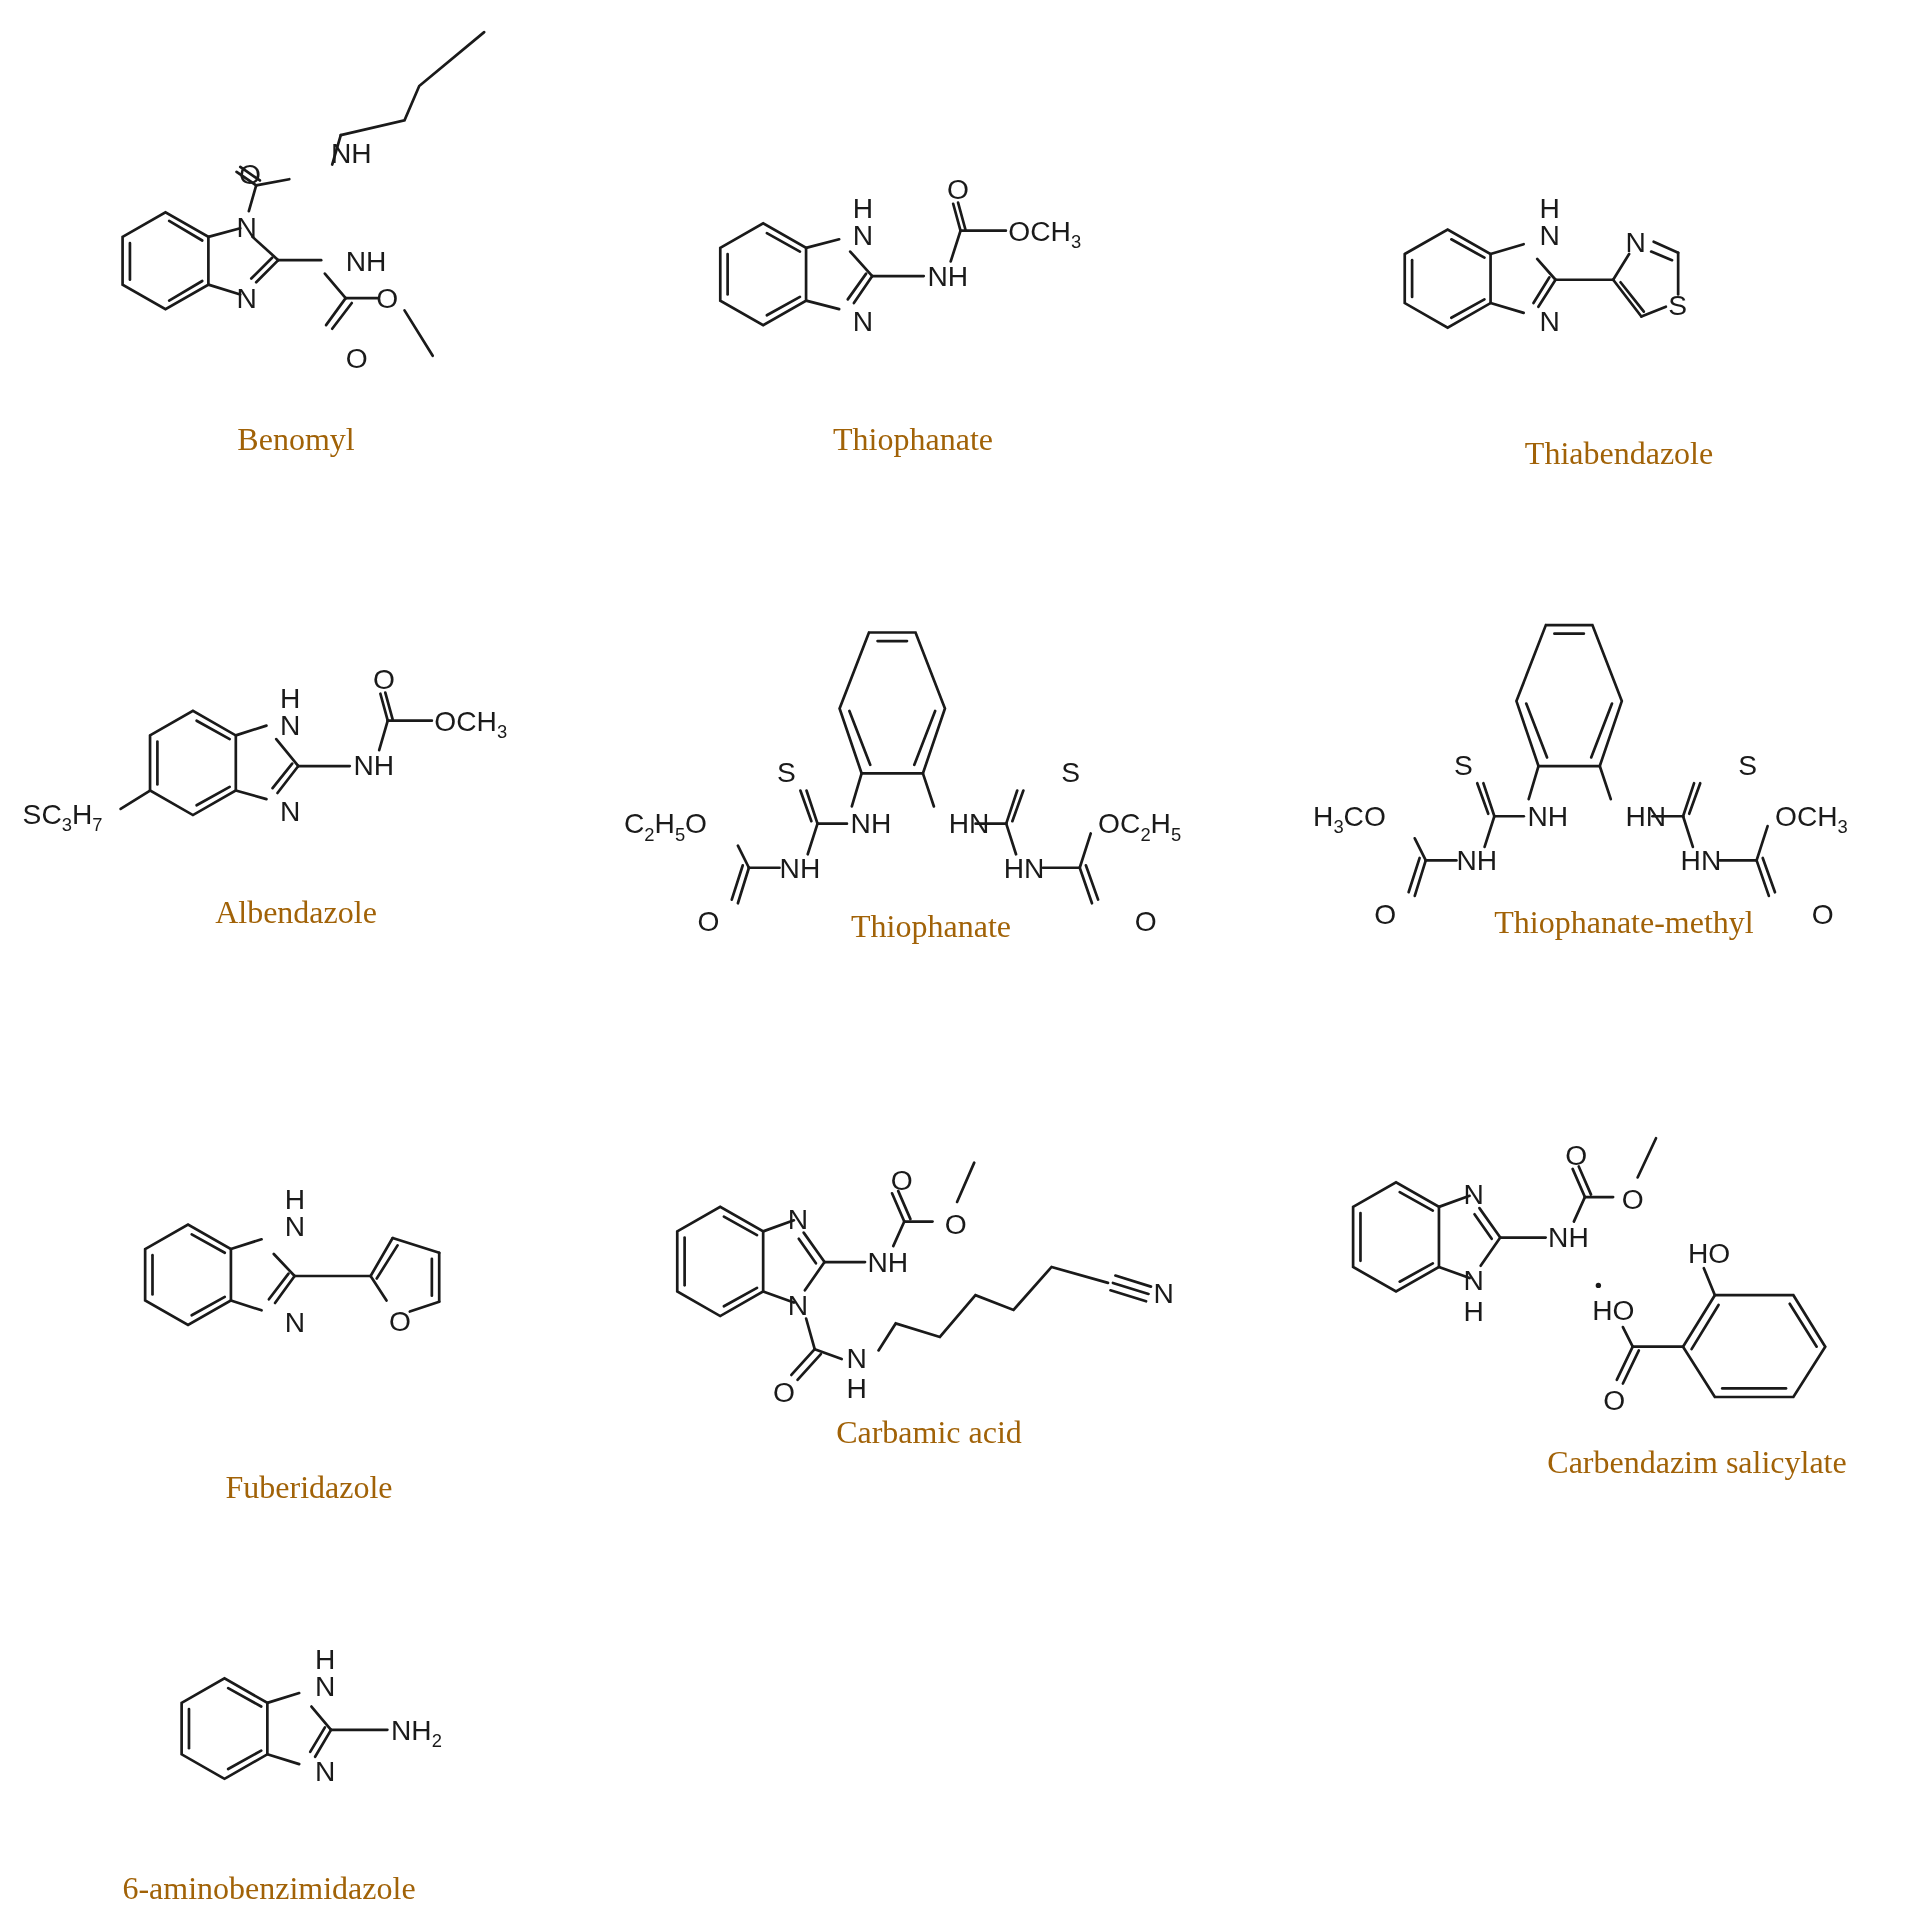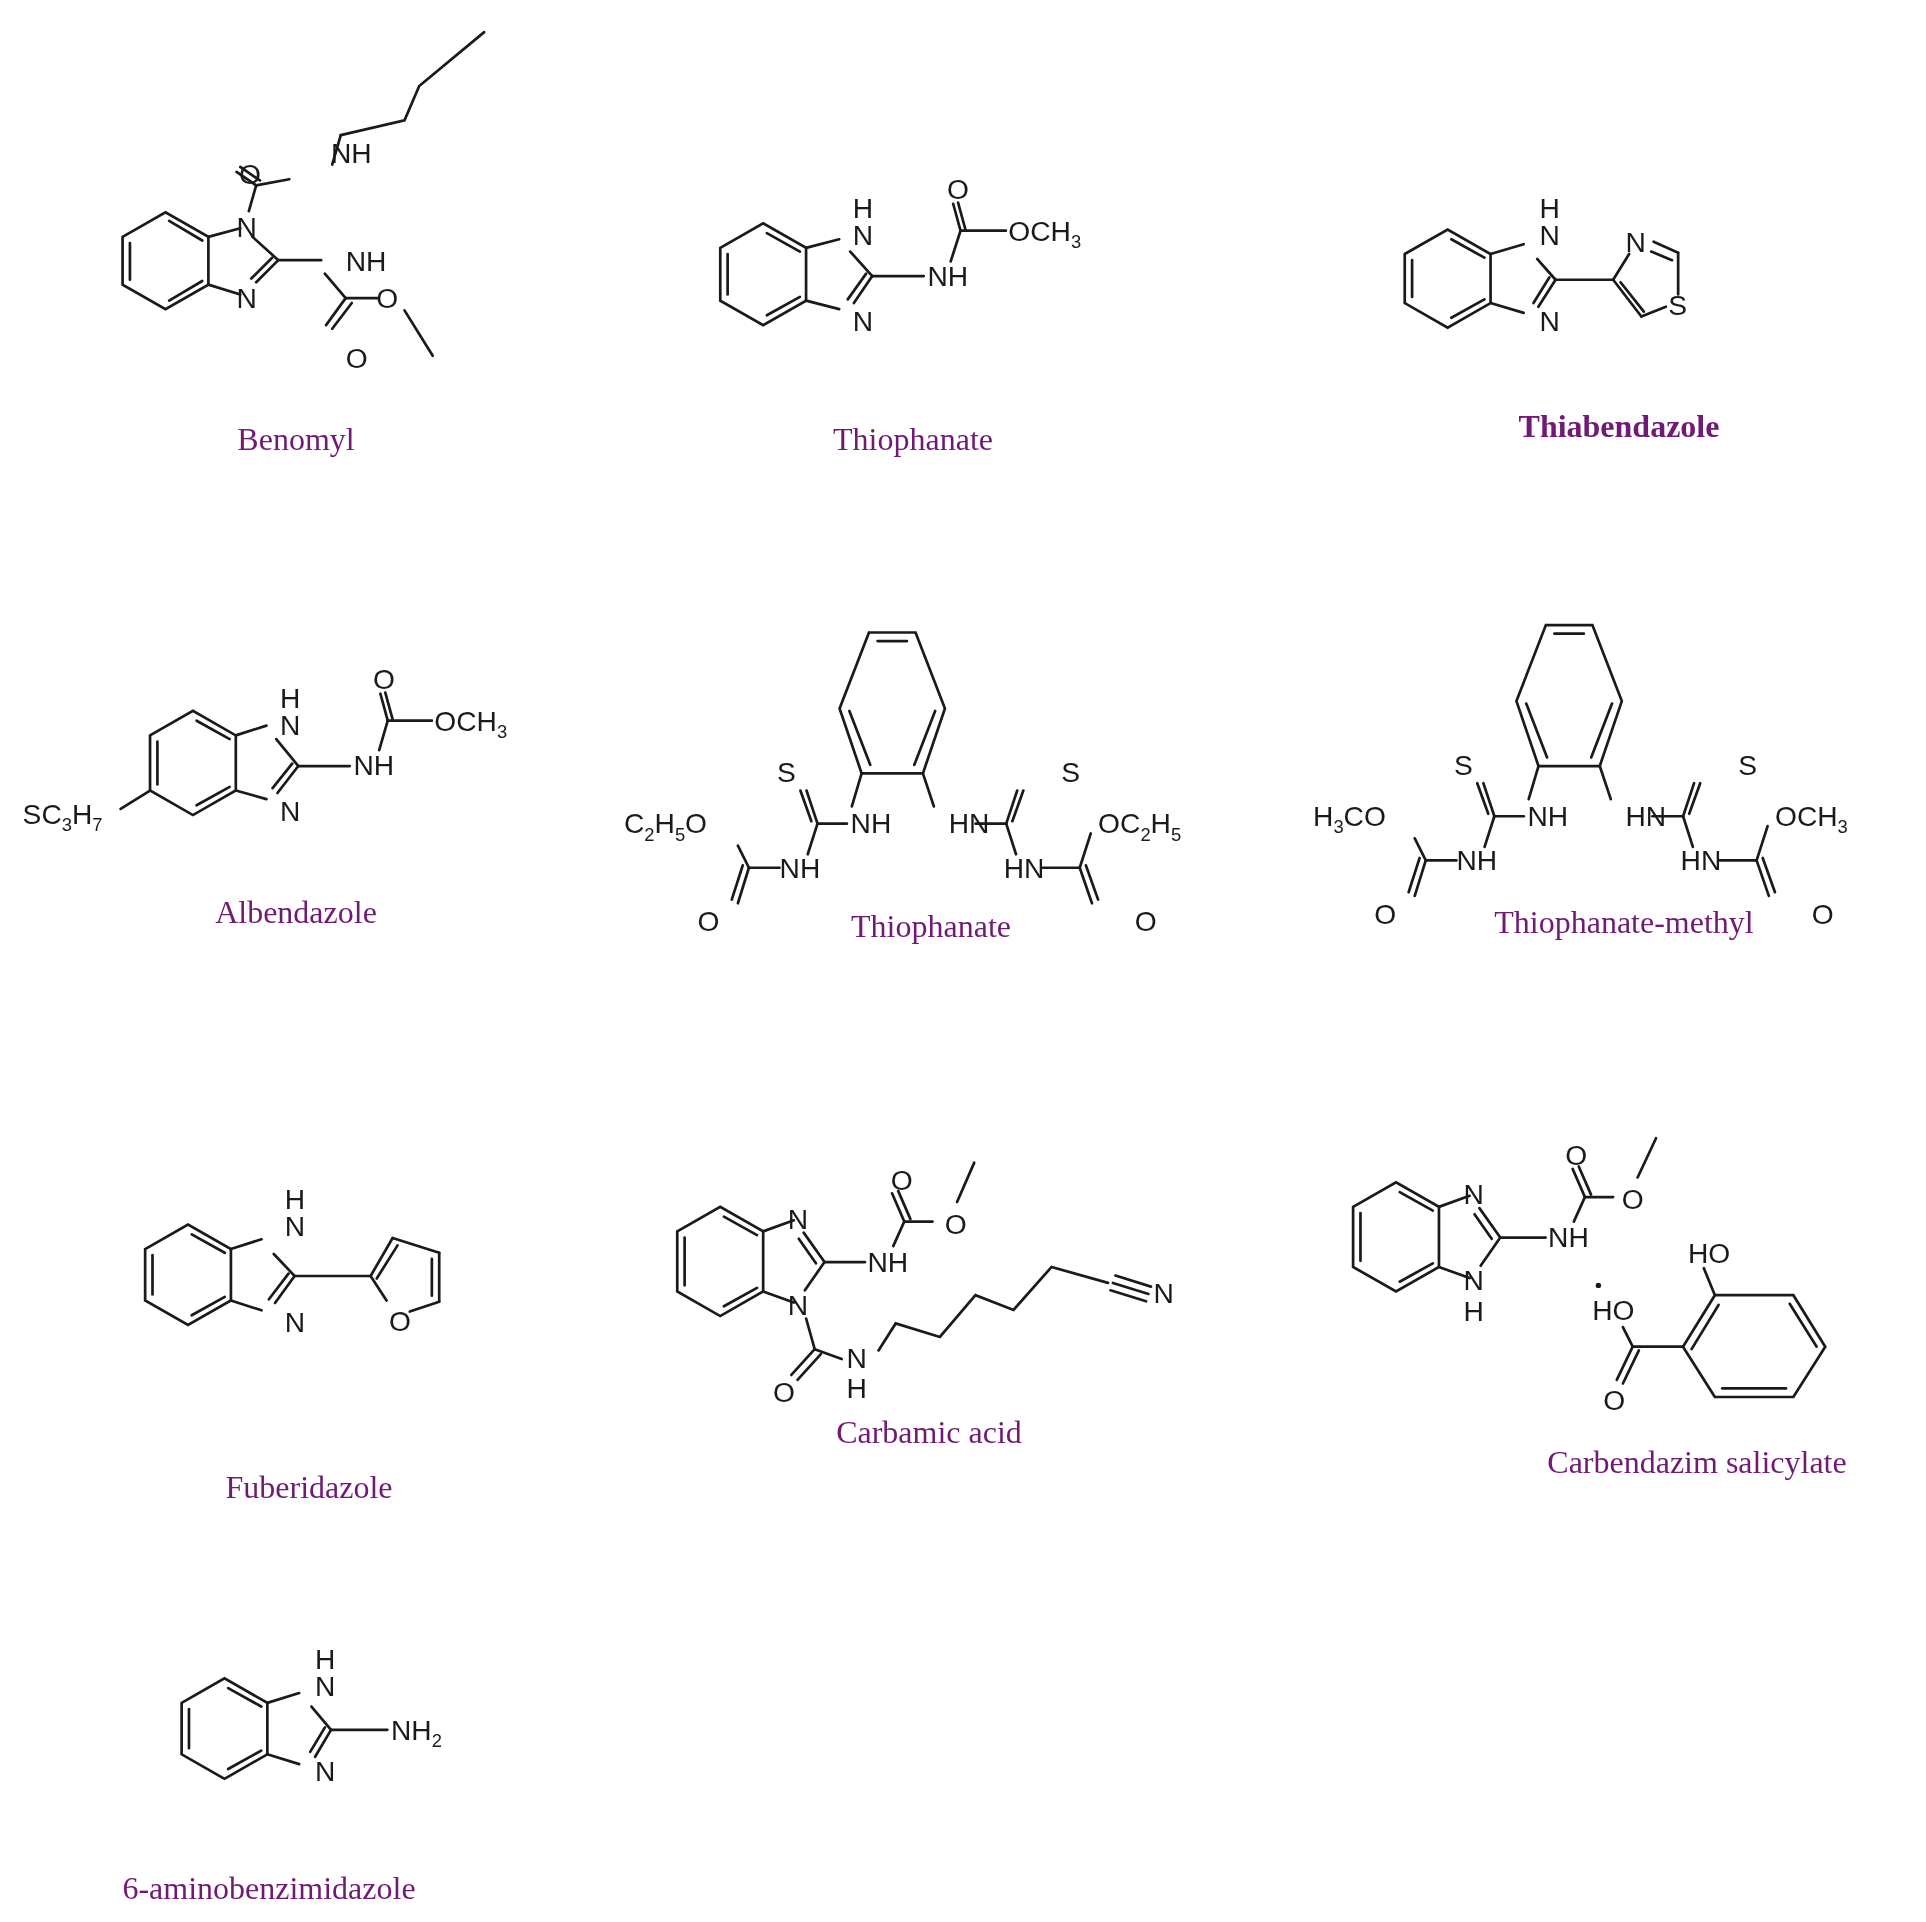--- a/index.html
+++ b/index.html
@@ -2,21 +2,21 @@
 <html style="font-size:8.4px"><head>
 <meta charset="utf-8">
 <style>
   html,body{margin:0;padding:0;background:#ffffff;}
   body{width:1926px;height:1923px;position:relative;overflow:hidden;}
   .mol{position:absolute;}
   .mol svg{position:absolute;left:0;top:0;overflow:visible;}
   .bond{stroke:#1a1a1a;stroke-width:2.2;fill:none;stroke-linecap:round;}
   .atom{font-family:"Liberation Sans",sans-serif;font-size:23px;fill:#1a1a1a;}
   .sub{font-size:15px;}
-  .caption{position:absolute;font-family:"Liberation Serif",serif;font-size:32px;color:#701a75;white-space:nowrap;transform:translateX(-50%);}
+  .caption{position:absolute;font-family:"Liberation Serif",serif;font-size:32px;color:#a16207;white-space:nowrap;transform:translateX(-50%);}
 </style>
 </head>
 <body>
 
 <div class="mol" style="left:0;top:0;width:575px;height:471px;">
   <svg width="575" height="471" viewBox="0 0 1100 900">
     <g transform="scale(2.345)">
       <polyline class="bond" points="100,193 100,232 135,252 170,232 170,193 135,173 100,193"></polyline>
       <line class="bond" x1="106" y1="198" x2="106" y2="228"></line>
       <line class="bond" x1="138" y1="180" x2="165" y2="196"></line>
@@ -99,21 +99,21 @@
       <line class="bond" x1="1368" y1="206" x2="1348" y2="197"></line>
       <line class="bond" x1="1363" y1="212" x2="1346" y2="205"></line>
       <text class="atom" x="1255" y="178">H</text>
       <text class="atom" x="1255" y="200">N</text>
       <text class="atom" x="1325" y="205">N</text>
       <text class="atom" x="1360" y="257">S</text>
       <text class="atom" x="1255" y="270">N</text>
     </g>
   </svg>
 </div>
-<div class="caption" style="left:1619px;top:408px;font-weight:bold;">Thiabendazole</div>
+<div class="caption" style="left:1619px;top:435px;">Thiabendazole</div>
 
 <div class="mol" style="left:0;top:575px;width:602px;height:418px;">
   <svg width="602" height="418" viewBox="0 0 1150 800">
     <g transform="translate(0,-1100) scale(2.345)">
       <polyline class="bond" points="122,600 122,645 157,665 192,645 192,600 157,580 122,600"></polyline>
       <line class="bond" x1="128" y1="605" x2="128" y2="640"></line>
       <line class="bond" x1="160" y1="588" x2="187" y2="603"></line>
       <line class="bond" x1="160" y1="657" x2="187" y2="642"></line>
       <line class="bond" x1="192" y1="600" x2="217" y2="592"></line>
       <line class="bond" x1="192" y1="645" x2="217" y2="652"></line>

